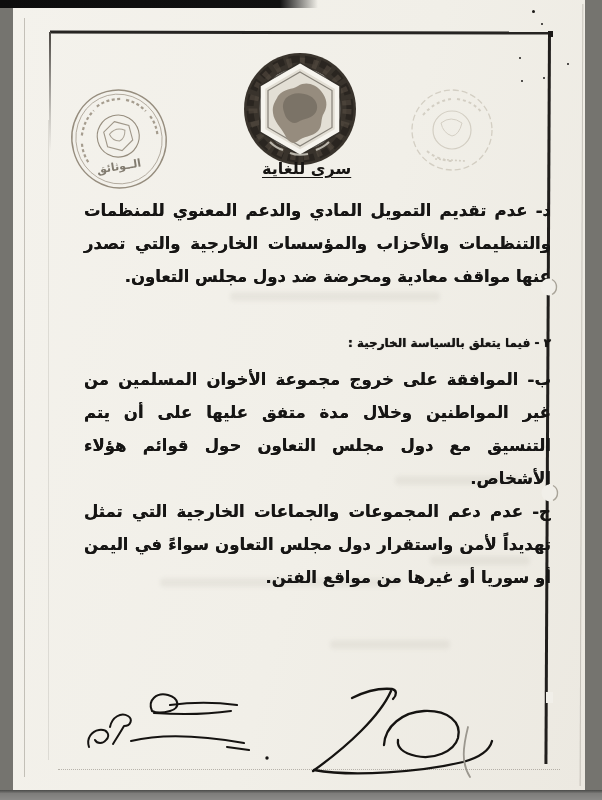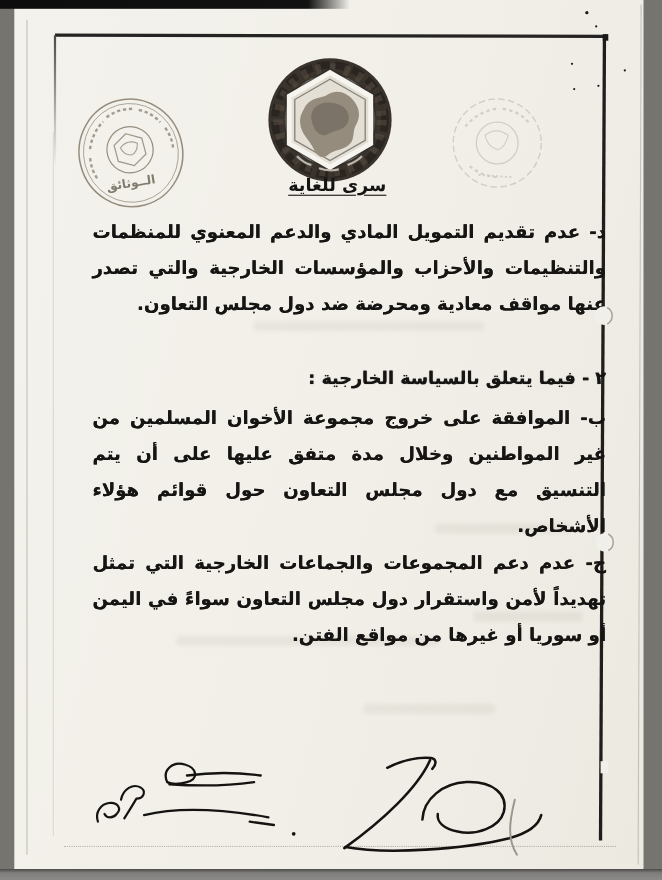--- a/index.html
+++ b/index.html
@@ -47,21 +47,21 @@
     letter-spacing:.5px;
   }
   
   .body-text{
     position:absolute;left:84px;top:194px;width:467px;z-index:5;
     direction:rtl;text-align:justify;text-justify:inter-word;
     font-size:16.5px;font-weight:600;line-height:33px;color:#161514;
   }
   .body-text p{margin:0;text-shadow:0 0 .4px rgba(20,18,16,.9);}
   .body-text p.clause-d{margin-bottom:34px;}
-  .body-text p.sec-heading{margin-bottom:3px;font-weight:800;font-size:16px;
+  .body-text p.sec-heading{margin-bottom:3px;font-weight:800;font-size:12px;
     text-shadow:0 0 .7px #141210;}
   .body-text p.sec-intro{text-indent:24px;}
   
   .emblem-svg{position:absolute;left:240px;top:50px;z-index:3;}
   .seal-left-svg{position:absolute;left:62px;top:82px;z-index:3;}
   .seal-left-text{position:absolute;left:84px;top:160px;width:70px;z-index:3;
     text-align:center;direction:rtl;font-size:11px;font-weight:700;color:#6e675a;
     transform:rotate(-9deg);opacity:.85;}
   .seal-right-svg{position:absolute;left:405px;top:85px;z-index:3;opacity:.38;
     filter:blur(.6px);}

